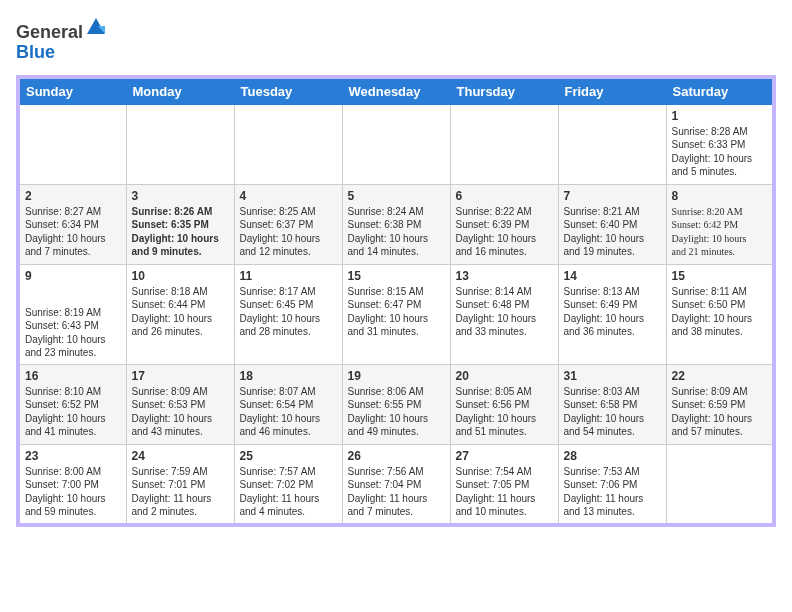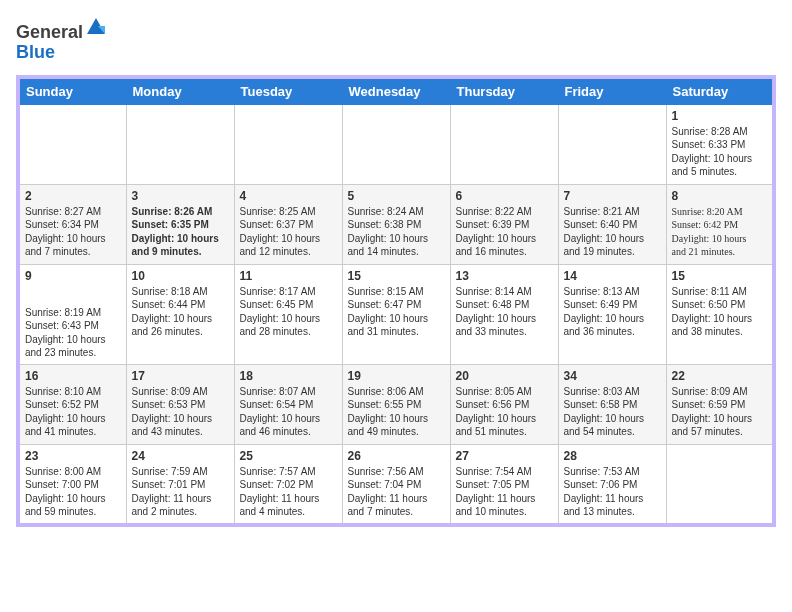--- a/index.html
+++ b/index.html
@@ -271,21 +271,21 @@
 and 49 minutes.</div>
         </td>
         <td>
           <span class="day-num">20</span>
           <div class="day-info" style="white-space: pre-line;">Sunrise: 8:05 AM
 Sunset: 6:56 PM
 Daylight: 10 hours
 and 51 minutes.</div>
         </td>
         <td>
-          <span class="day-num">34</span>
+          <span class="day-num">31</span>
           <div class="day-info" style="white-space: pre-line;">Sunrise: 8:03 AM
 Sunset: 6:58 PM
 Daylight: 10 hours
 and 54 minutes.</div>
         </td>
         <td>
           <span class="day-num">22</span>
           <div class="day-info" style="white-space: pre-line;">Sunrise: 8:09 AM
 Sunset: 6:59 PM
 Daylight: 10 hours

